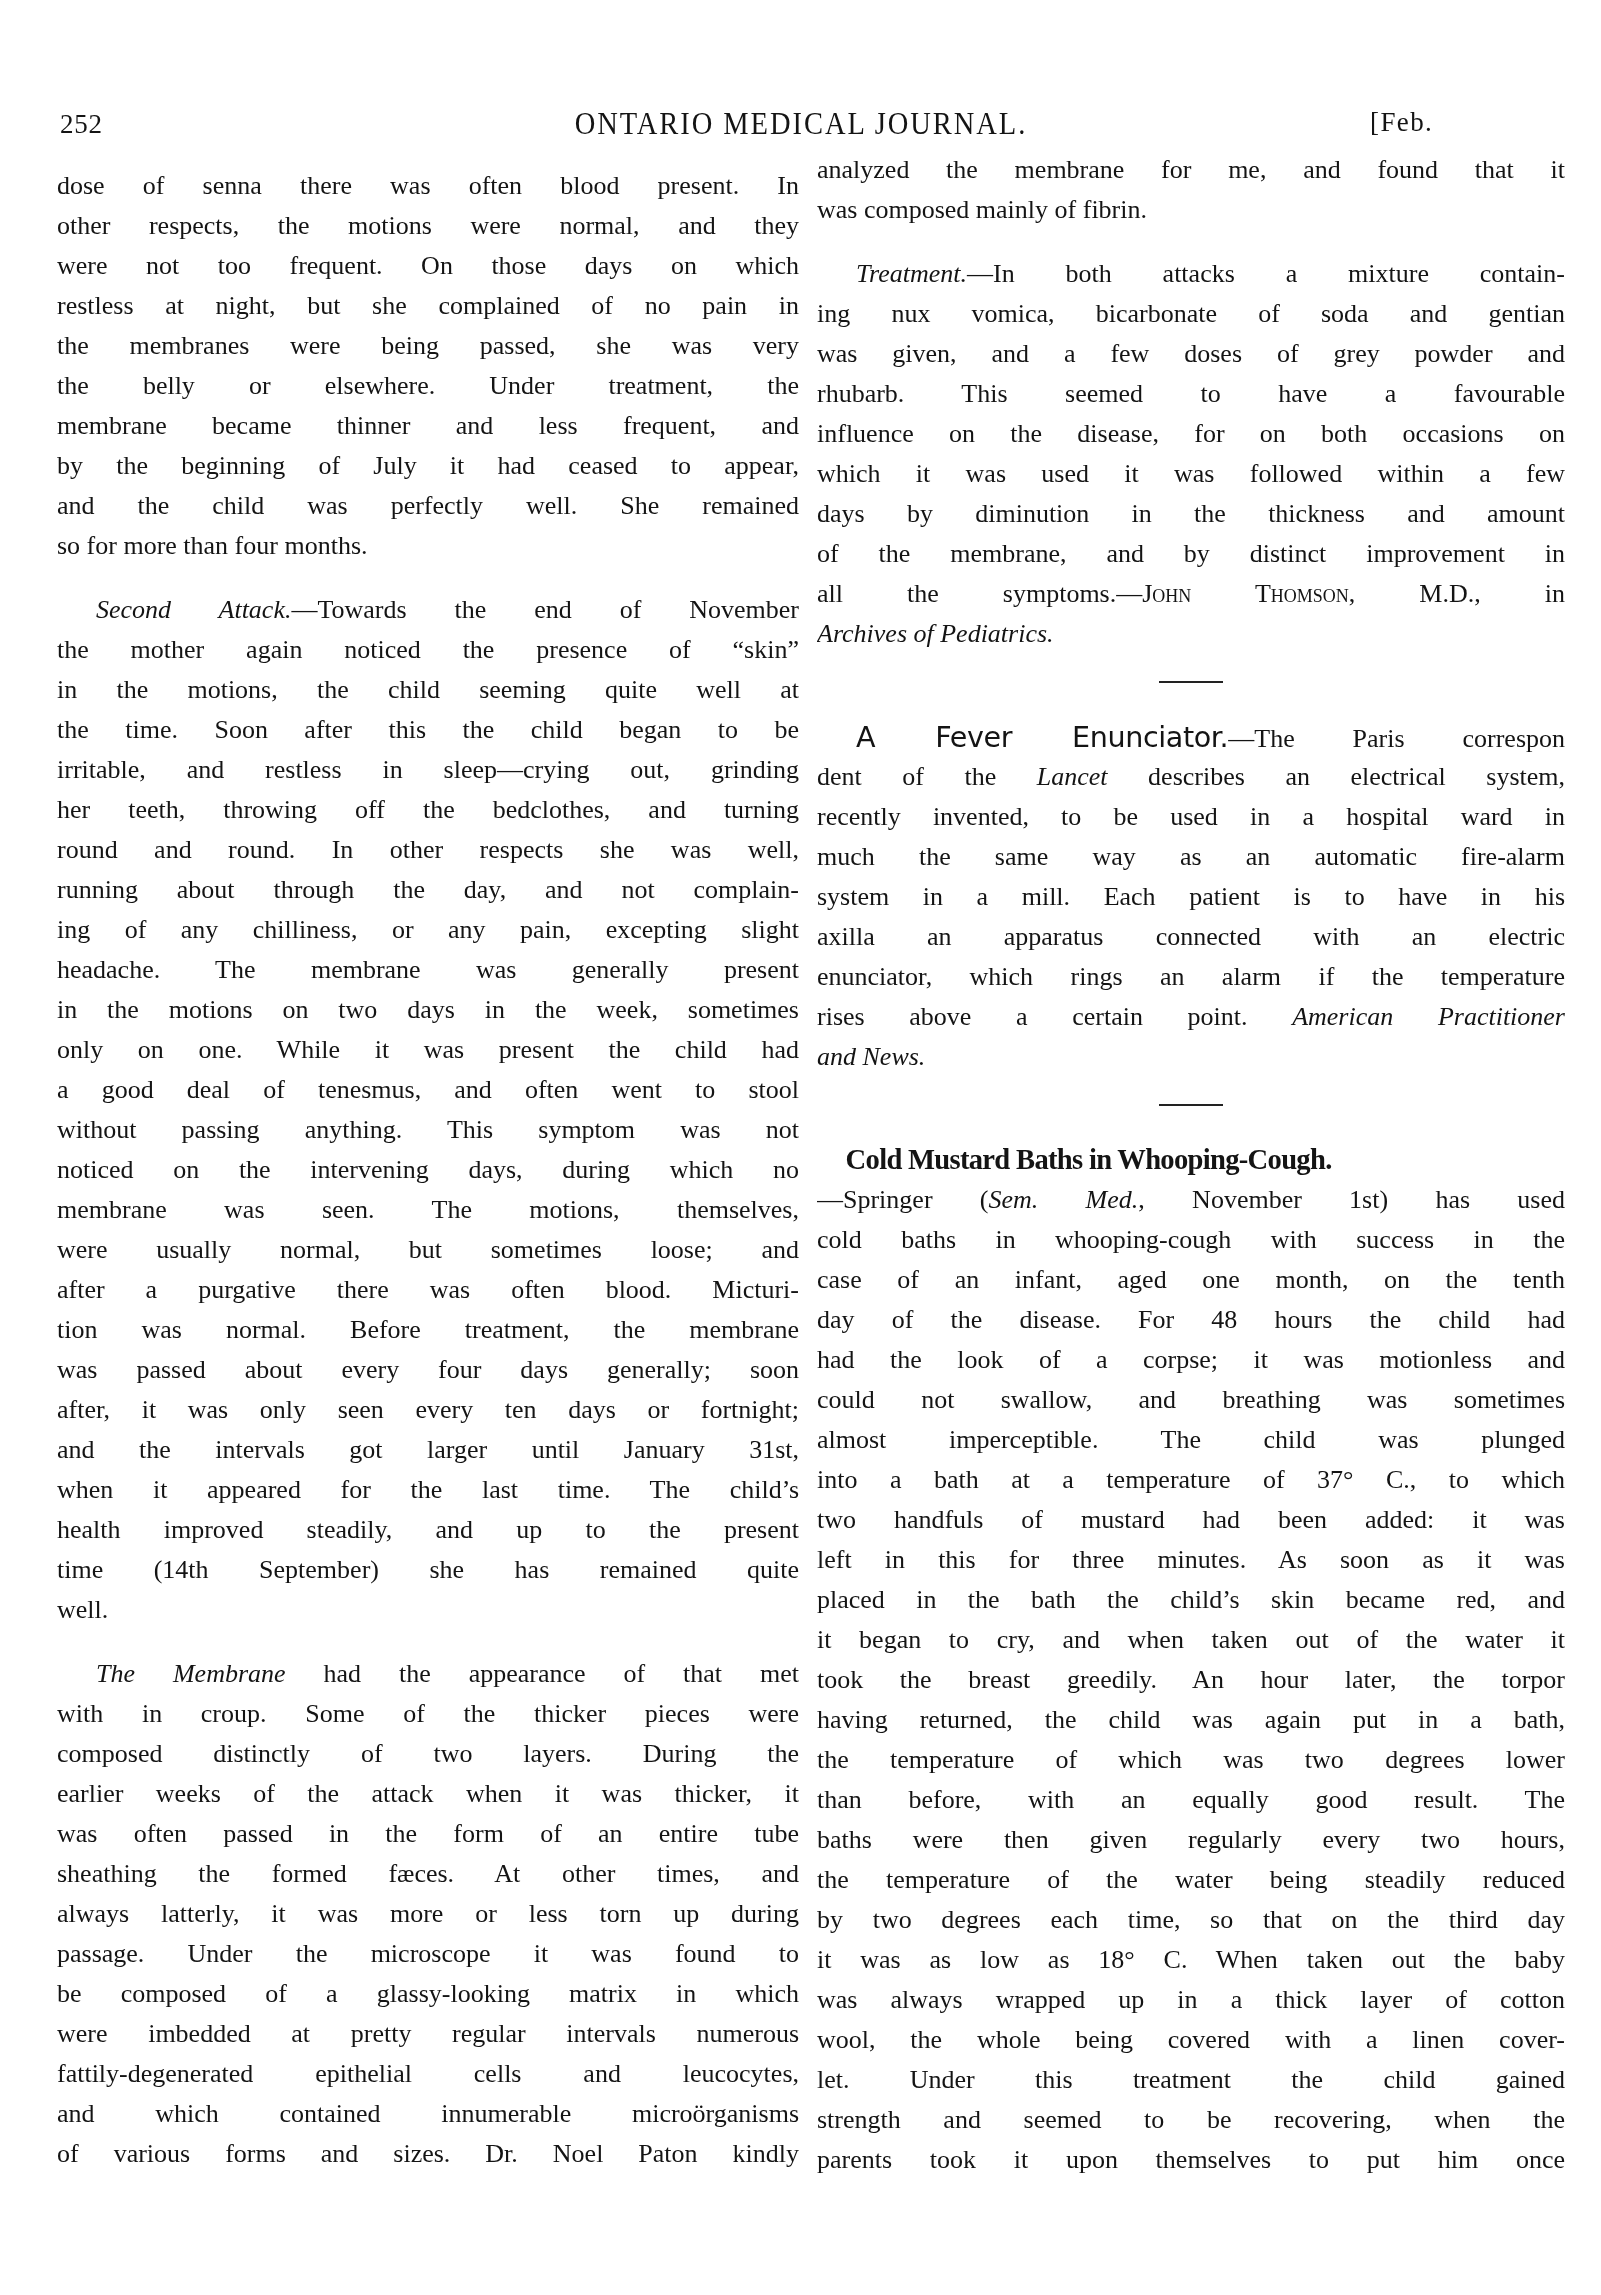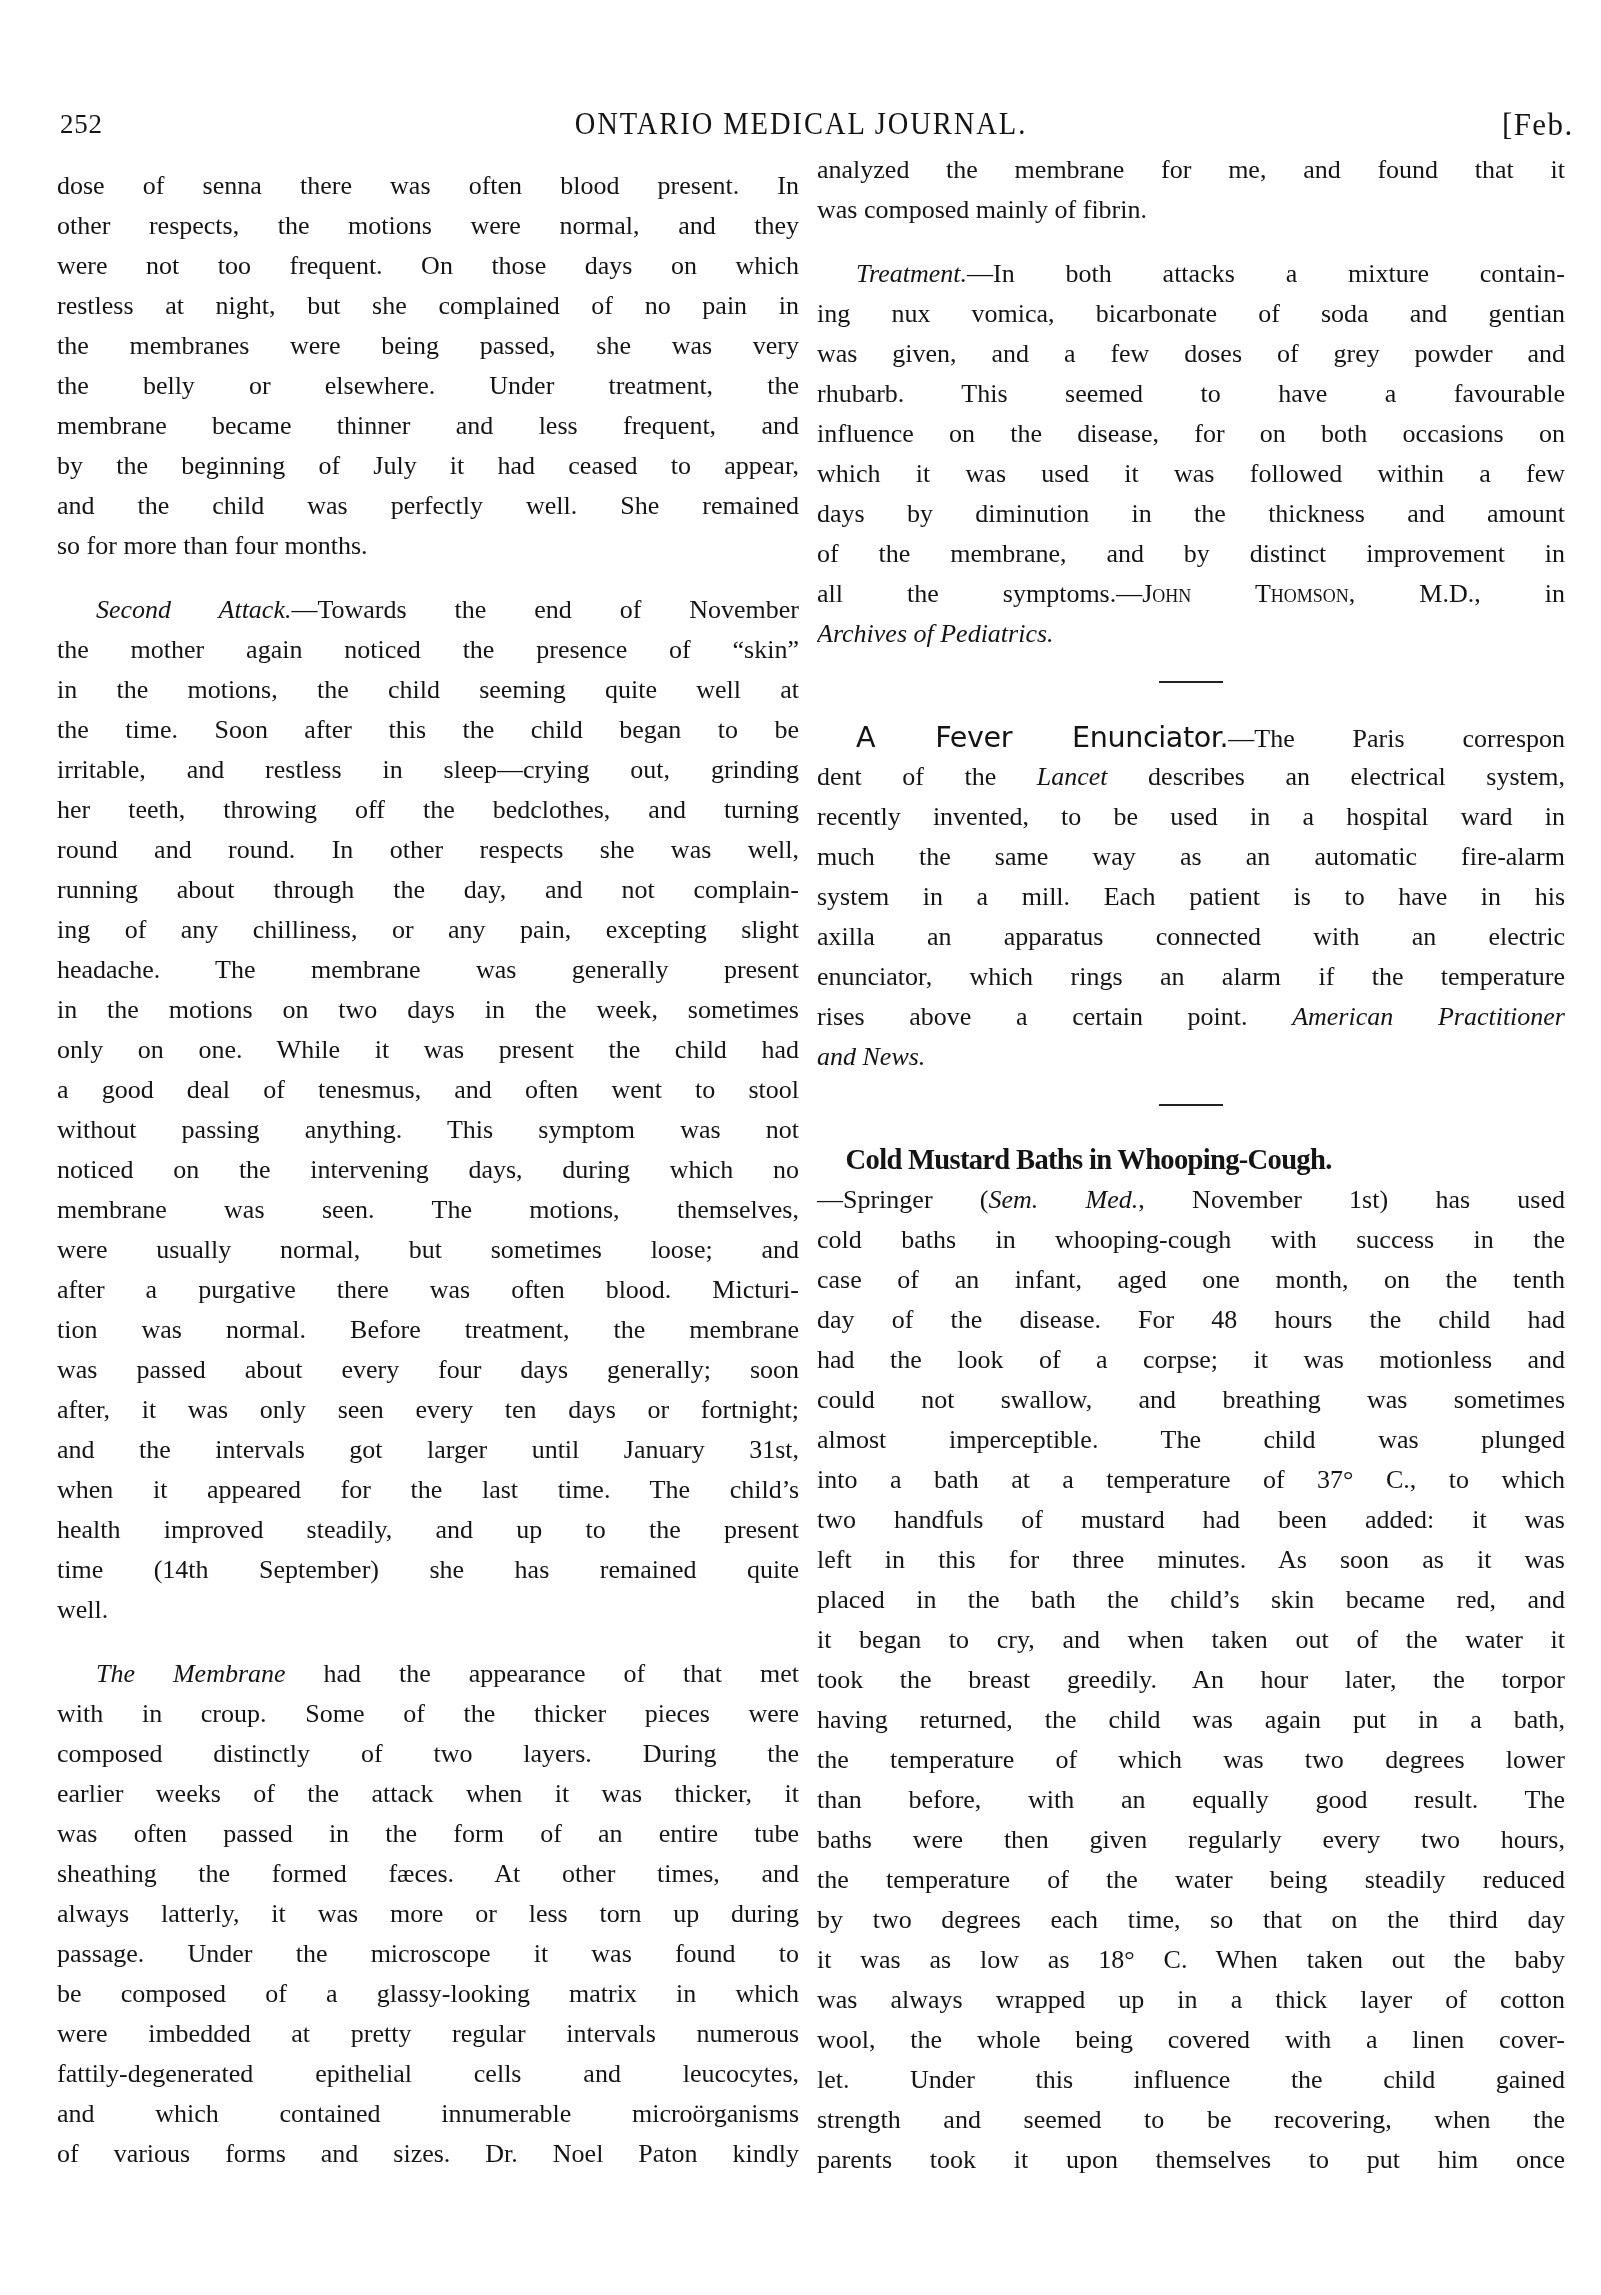--- a/index.html
+++ b/index.html
@@ -22,22 +22,22 @@
     position: absolute; left: 60px; top: 2.9px;
     font-size: 27px; letter-spacing: 0.7px;
   }
   .running-title {
     position: absolute; left: 0; width: 1602px; top: 0;
     text-align: center;
     font-size: 31px; letter-spacing: 2.1px;
     transform: scaleX(0.92);
   }
   .running-month {
-    position: absolute; left: 1502px; top: 1.4px;
-    font-size: 31px; letter-spacing: 1.4px;
+    position: absolute; left: 1370px; top: 1.4px;
+    font-size: 27px; letter-spacing: 1.4px;
   }
   .column {
     position: absolute;
     top: 166px;
     width: 742px;
     font-size: 26px;
     line-height: 40px;
     text-align: justify;
   }
   .col-left  { left: 57px; }
@@ -195,18 +195,18 @@
     <span class="line">took the breast greedily. An hour later, the torpor</span>
     <span class="line">having returned, the child was again put in a bath,</span>
     <span class="line">the temperature of which was two degrees lower</span>
     <span class="line">than before, with an equally good result. The</span>
     <span class="line">baths were then given regularly every two hours,</span>
     <span class="line">the temperature of the water being steadily reduced</span>
     <span class="line">by two degrees each time, so that on the third day</span>
     <span class="line">it was as low as 18° C. When taken out the baby</span>
     <span class="line">was always wrapped up in a thick layer of cotton</span>
     <span class="line">wool, the whole being covered with a linen cover-</span>
-    <span class="line">let. Under this influence the child gained</span>
+    <span class="line">let. Under this treatment the child gained</span>
     <span class="line">strength and seemed to be recovering, when the</span>
     <span class="line">parents took it upon themselves to put him once</span>
   </div>
 </div>
 
 
 </body></html>

